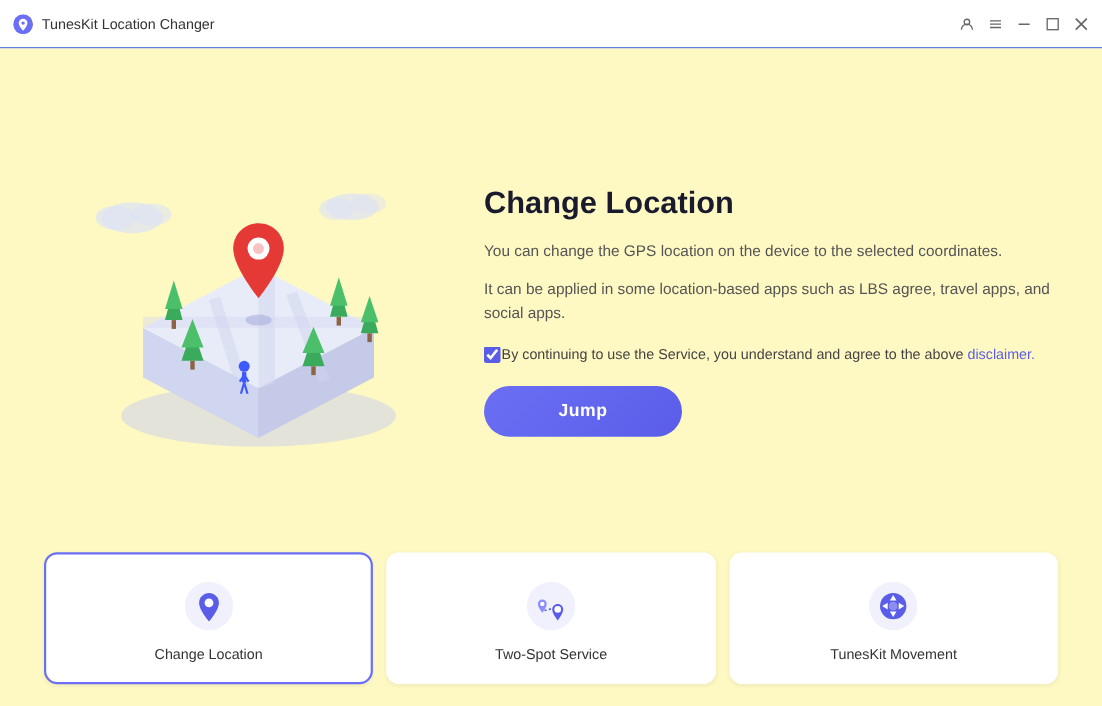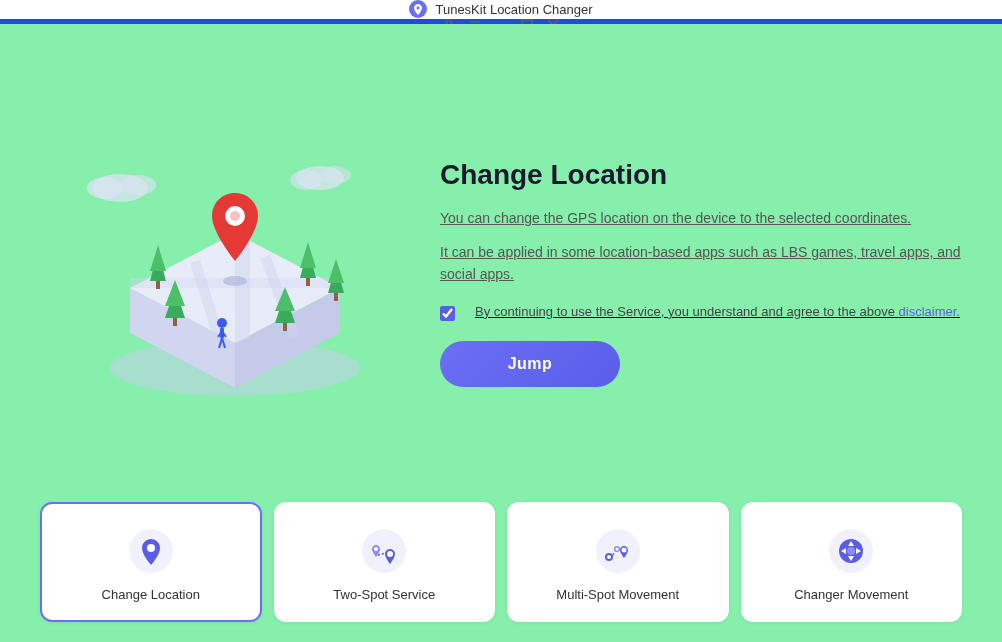--- a/index.html
+++ b/index.html
@@ -9,28 +9,27 @@
       width: 1002px;
       height: 642px;
       overflow: hidden;
       display: flex;
       flex-direction: column;
     }
 
     
     .titlebar {
       background: #ffffff;
-      height: 24px;
+      height: 44px;
       display: flex;
       align-items: center;
       justify-content: space-between;
       padding: 0 12px;
-      border-bottom: 5px solid #1d4ed8;
+      border-bottom: 1px solid #1d4ed8;
       flex-shrink: 0;
-      flex-direction: column;
     }
     .titlebar-left {
       display: flex;
       align-items: center;
       gap: 8px;
     }
     .titlebar-logo {
       width: 18px;
       height: 18px;
     }
@@ -54,21 +53,21 @@
       justify-content: center;
     }
     .titlebar-btn svg { width: 14px; height: 14px; }
 
     
     .main-content {
       flex: 1;
       display: flex;
       flex-direction: column;
       padding: 32px 40px 16px 40px;
-      background: #86efac;
+      background: #fef9c3;
       overflow: hidden;
     }
 
     
     .hero {
       display: flex;
       flex-direction: row;
       align-items: center;
       gap: 0;
       flex: 1;
@@ -104,30 +103,28 @@
       font-weight: 700;
       color: #1a1a2e;
       margin-bottom: 16px;
     }
 
     .info-desc {
       font-size: 14px;
       color: #555;
       line-height: 1.6;
       margin-bottom: 12px;
-      text-decoration: underline;
     }
 
     .checkbox-area {
       display: flex;
-      align-items: flex-end;
-      gap: 20px;
+      align-items: center;
+      gap: 1px;
       margin-bottom: 20px;
       margin-top: 4px;
-      text-decoration: underline;
     }
 
     .checkbox-input {
       width: 15px;
       height: 15px;
       margin-top: 2px;
       accent-color: #5a5de8;
       flex-shrink: 0;
     }
 
@@ -308,21 +305,21 @@
 
         <path d="M175,60 C162,60 152,70 152,83 C152,100 175,128 175,128 C175,128 198,100 198,83 C198,70 188,60 175,60 Z" fill="#e53935"></path>
         <circle cx="175" cy="83" r="10" fill="white"></circle>
         <circle cx="175" cy="83" r="5" fill="#e53935" opacity="0.3"></circle>
       </svg>
     </div>
 
     <div class="info-panel">
       <h1 class="info-title">Change Location</h1>
       <p class="info-desc">You can change the GPS location on the device to the selected coordinates.</p>
-      <p class="info-desc">It can be applied in some location-based apps such as LBS games, travel apps, and social apps.</p>
+      <p class="info-desc">It can be applied in some location-based apps such as LBS agree, travel apps, and social apps.</p>
 
       <div class="checkbox-area">
         <input type="checkbox" class="checkbox-input" checked="" style="">
         <span class="checkbox-label">
           <span>By continuing to use the Service, you understand and agree to the above </span><a class="disclaimer-link" href="#">disclaimer.</a>
         </span>
       </div>
 
       <button class="start-btn">Jump</button>
     </div>
@@ -352,55 +349,38 @@
 
           <path d="M28,20 C25.2,20 23,22.2 23,25 C23,28.6 28,35 28,35 C28,35 33,28.6 33,25 C33,22.2 30.8,20 28,20 Z" fill="#5a5de8"></path>
           <circle cx="28" cy="25" r="3" fill="white"></circle>
 
           <line x1="16" y1="26" x2="24" y2="24" stroke="#5a5de8" stroke-width="1.5" stroke-dasharray="2,2"></line>
         </svg>
       </div>
       <span class="card-label">Two-Spot Service</span>
     </div>
 
+
+
     <div class="card">
       <div class="card-icon">
         <svg width="44" height="44" viewBox="0 0 44 44" fill="none">
           <circle cx="22" cy="22" r="22" fill="#f0f1fd"></circle>
 
-          <circle cx="13" cy="28" r="4" fill="#5a5de8"></circle>
-          <circle cx="13" cy="28" r="2" fill="white"></circle>
-          <line x1="17" y1="26" x2="19" y2="22" stroke="#5a5de8" stroke-width="1.5" stroke-dasharray="2,2"></line>
-          <circle cx="21" cy="20" r="3" fill="#8b8efa"></circle>
-          <circle cx="21" cy="20" r="1.5" fill="white"></circle>
-          <line x1="24" y1="20" x2="26" y2="22" stroke="#5a5de8" stroke-width="1.5" stroke-dasharray="2,2"></line>
-          <path d="M28,17 C25.8,17 24,18.8 24,21 C24,23.8 28,29 28,29 C28,29 32,23.8 32,21 C32,18.8 30.2,17 28,17 Z" fill="#5a5de8"></path>
-          <circle cx="28" cy="21" r="2.5" fill="white"></circle>
-        </svg>
-      </div>
-      <span class="card-label">Multi-Spot Movement</span>
-    </div>
-
-
-    <div class="card">
-      <div class="card-icon">
-        <svg width="44" height="44" viewBox="0 0 44 44" fill="none">
-          <circle cx="22" cy="22" r="22" fill="#f0f1fd"></circle>
-
           <circle cx="22" cy="22" r="12" fill="#5a5de8"></circle>
 
           <polygon points="22,12 19,17 25,17" fill="white"></polygon>
 
           <polygon points="22,32 19,27 25,27" fill="white"></polygon>
 
           <polygon points="12,22 17,19 17,25" fill="white"></polygon>
 
           <polygon points="32,22 27,19 27,25" fill="white"></polygon>
 
           <circle cx="22" cy="22" r="4" fill="white" opacity="0.3"></circle>
         </svg>
       </div>
-      <span class="card-label">Changer Movement</span>
+      <span class="card-label">TunesKit Movement</span>
     </div>
 
   </div>
 
 </div>
 
 </body></html>

